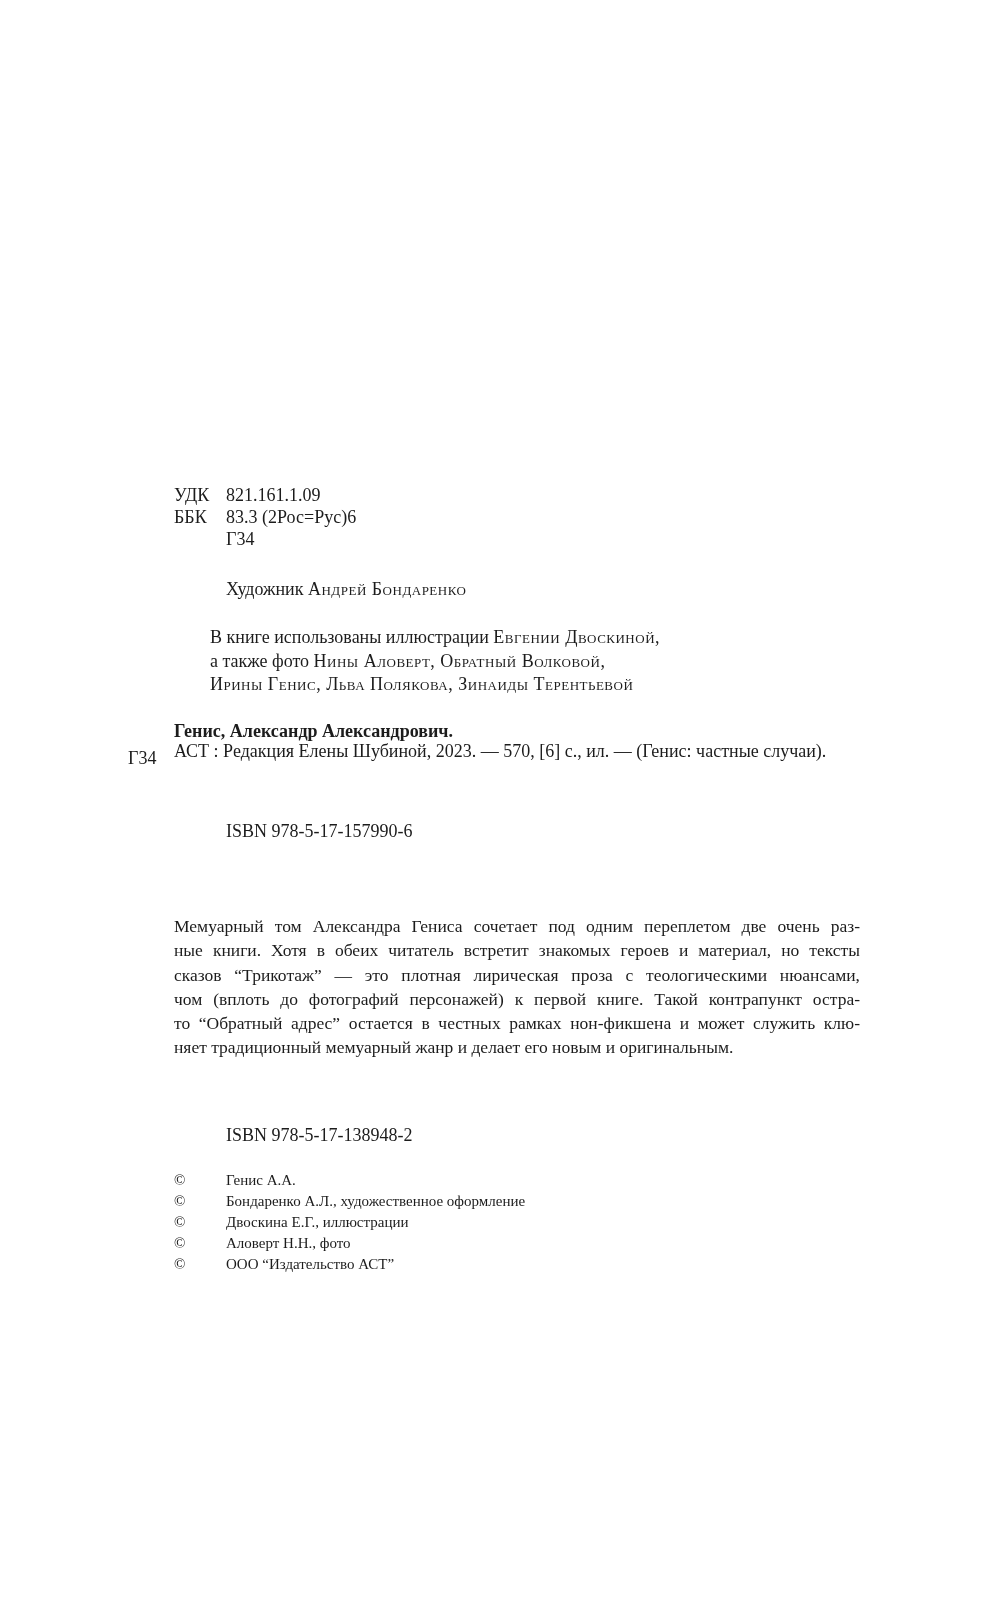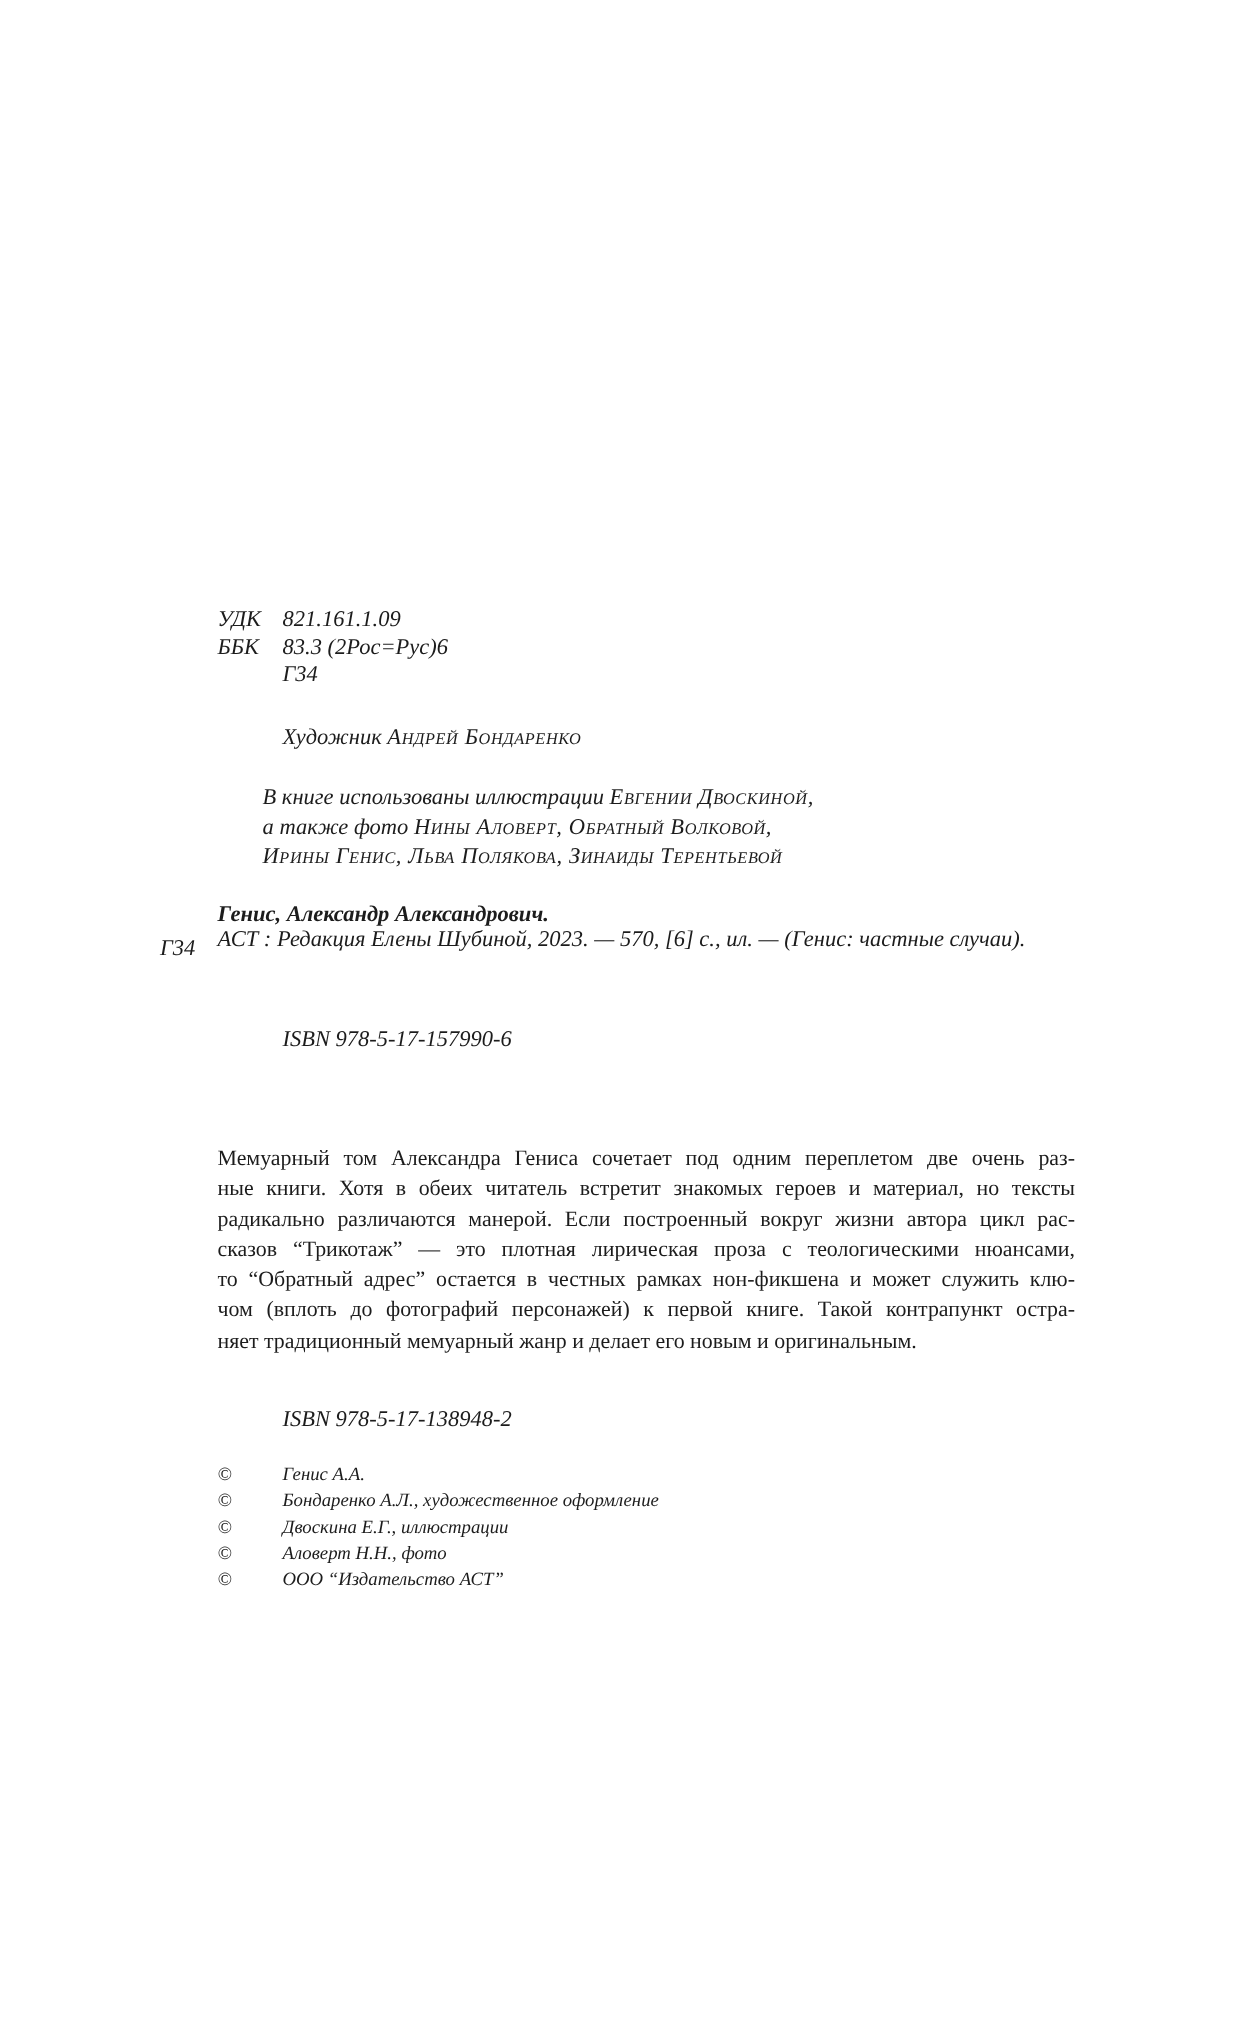--- a/index.html
+++ b/index.html
@@ -13,21 +13,21 @@
       position: relative;
       font-family: "Liberation Serif", "DejaVu Serif", serif;
       color: #1c1c1c;
       overflow: hidden;
     }
     .page {
       position: absolute;
       left: 0; top: 0;
       width: 1000px; height: 1616px;
     }
-    .abs { position: absolute; white-space: nowrap; font-style: italic; }
+    .abs { position: absolute; white-space: nowrap; }
     .t18 { font-size: 18px; line-height: 22px; }
     .t15 { font-size: 15px; line-height: 21px; }
     .sc { font-variant: small-caps; letter-spacing: 0.5px; }
     .bold { font-weight: bold; }
 
     .cls-row { display: flex; }
     .cls-row .k { width: 52px; }
     .just {
       position: absolute;
       left: 174px;
@@ -85,24 +85,23 @@
 
   <div class="abs t18" style="left:128px; top:747px;">Г34</div>
 
   <div class="abs t18" style="left:174px; top:740px;">АСТ : Редакция Елены Шубиной, 2023. — 570, [6] с., ил. — (Генис: частные случаи).</div>
 
   <div class="abs t18" style="left:226px; top:820px;">ISBN 978-5-17-157990-6</div>
 
   <div class="just" style="top:866px;margin-top:48px;">
     <span class="just-line">Мемуарный том Александра Гениса сочетает под одним переплетом две очень раз-</span>
     <span class="just-line">ные книги. Хотя в обеих читатель встретит знакомых героев и материал, но тексты</span>
-    <span class="just-line">радикально различаются манерой. Если построенный вокруг жизни автора цикл рас-</span>
     <span class="just-line">сказов “Трикотаж” — это плотная лирическая проза с теологическими нюансами,</span>
+    <span class="just-line">чом (вплоть до фотографий персонажей) к первой книге. Такой контрапункт остра-</span>
     <span class="just-line">то “Обратный адрес” остается в честных рамках нон-фикшена и может служить клю-</span>
-    <span class="just-line">чом (вплоть до фотографий персонажей) к первой книге. Такой контрапункт остра-</span>
     <span class="just-line last">няет традиционный мемуарный жанр и делает его новым и оригинальным.</span>
   </div>
 
 
   <div class="abs t18" style="left:226px; top:1124px;">ISBN 978-5-17-138948-2</div>
 
   <div class="abs t15" style="left:174px; top:1170px;">
     <div class="copy-row">
       <span class="sym">©</span>
       <span>Генис А.А.</span>

